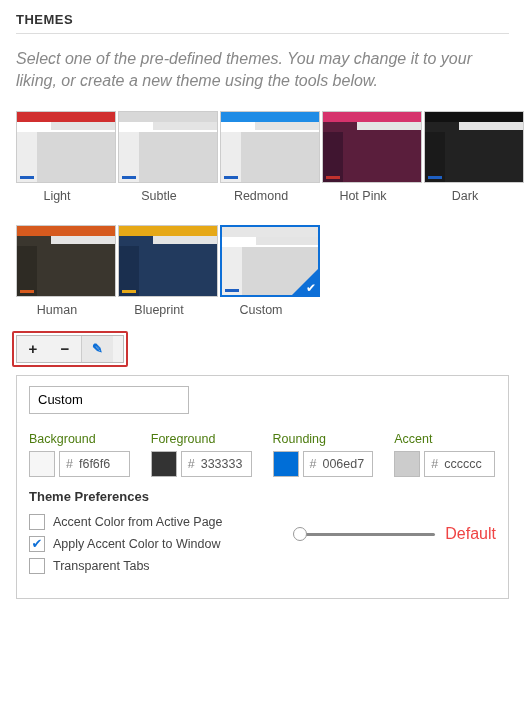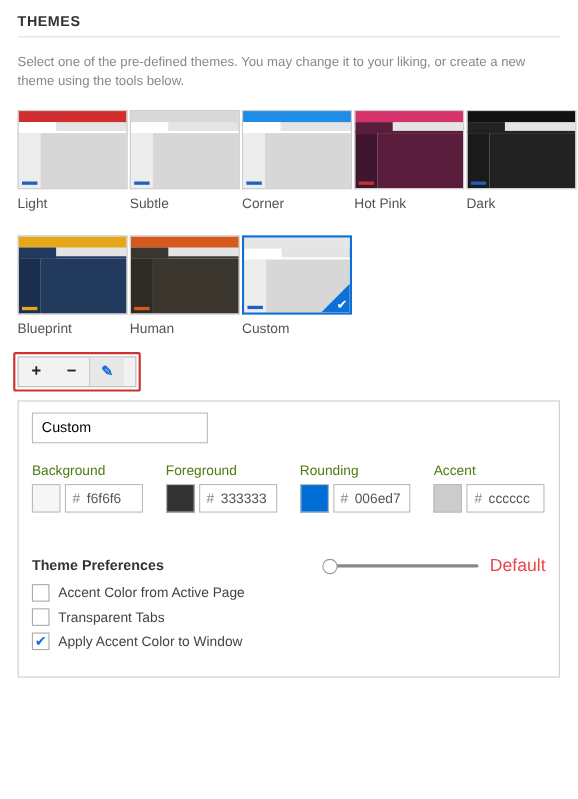--- a/index.html
+++ b/index.html
@@ -16,31 +16,32 @@
     font-weight: 700;
     font-size: 13px;
     letter-spacing: 0.5px;
     color: #333;
     padding-bottom: 6px;
     border-bottom: 1px solid #ddd;
     margin-bottom: 14px;
   }
   .desc {
     color: #888;
-    font-size: 12px;
+    font-size: 16px;
     line-height: 1.4;
     margin-bottom: 18px;
+    font-style: italic;
   }
   .theme-grid {
     display: flex;
     flex-wrap: wrap;
     gap: 22px 20px;
     margin-bottom: 18px;
   }
-  .theme-cell { width: 82px; cursor: pointer; }
+  .theme-cell { width: 82px; text-align: center; cursor: pointer; }
   .theme-thumb {
     width: 100px; height: 72px;
     border: 1px solid #ccc;
     position: relative;
     overflow: hidden;
     background: #e4e4e4;
   }
   .theme-cell.selected .theme-thumb { border: 2px solid #0d6fd7; }
   .tt-titlebar { position: absolute; left:0; top:0; right:0; height:10px; }
   .tt-tab { position: absolute; left:0; top:10px; width:34px; height:10px; background:#fff; }
@@ -75,21 +76,21 @@
     margin-bottom:18px;
   }
   .color-row { display:flex; gap:20px; }
   .color-field { flex:1; }
   .color-label { font-size:12.5px; color:#4d7c0f; margin-bottom:5px; }
   .color-ctrl { display:flex; }
   .swatch { width:26px; height:26px; border:1px solid #bbb; margin-right:4px; }
   .hex-input { display:flex; align-items:center; border:1px solid #bbb; height:26px; background:#fff; }
   .hex-hash { padding:0 4px 0 6px; color:#888; font-size:12.5px; }
   .hex-val { border:none; outline:none; width:52px; font-size:12.5px; color:#555; background:transparent; }
-  .prefs-row { display:flex; margin-top:40px; gap:20px; }
+  .prefs-row { display:flex; margin-top:12px; gap:20px;align-items:center; }
   .prefs-col { flex:1.1; }
   .corner-col { flex:0.9; }
   .sub-title { font-weight:600; font-size:13px; color:#333; margin-bottom:10px; }
   .chk-row { display:flex; align-items:center; margin-bottom:6px; cursor:pointer; }
   .chk-box {
     width:16px; height:16px; border:1px solid #aaa; margin-right:8px;
     display:flex; align-items:center; justify-content:center;
     font-size:13px; color:#0d6fd7; background:#fff;
   }
   .chk-box.checked::before { content:"✔"; line-height:1; }
@@ -137,21 +138,21 @@
     </div>
     <div class="theme-cell">
       <div class="theme-thumb">
         <div class="tt-titlebar" style="background:#1f8ce6"></div>
         <div class="tt-tab" style="background:#ffffff"></div>
         <div class="tt-tabline" style="background:#ffffff"></div>
         <div class="tt-sidebar" style="background:#ededed"></div>
         <div class="tt-main" style="background:#d7d7d7"></div>
         <div class="tt-status" style="background:#1e5fc2"></div>
       </div>
-      <div class="theme-name">Corner</div>
+      <div class="theme-name">Redmond</div>
     </div>
     <div class="theme-cell">
       <div class="theme-thumb">
         <div class="tt-titlebar" style="background:#d6336c"></div>
         <div class="tt-tab" style="background:#5a1e3c"></div>
         <div class="tt-tabline" style="background:#5a1e3c"></div>
         <div class="tt-sidebar" style="background:#401530"></div>
         <div class="tt-main" style="background:#5a1e3c"></div>
         <div class="tt-status" style="background:#c2322e"></div>
       </div>
@@ -163,39 +164,39 @@
         <div class="tt-tab" style="background:#222222"></div>
         <div class="tt-tabline" style="background:#222222"></div>
         <div class="tt-sidebar" style="background:#1a1a1a"></div>
         <div class="tt-main" style="background:#222222"></div>
         <div class="tt-status" style="background:#1e5fc2"></div>
       </div>
       <div class="theme-name">Dark</div>
     </div>
     <div class="theme-cell">
       <div class="theme-thumb">
+        <div class="tt-titlebar" style="background:#d65a1e"></div>
+        <div class="tt-tab" style="background:#3a362e"></div>
+        <div class="tt-tabline" style="background:#3a362e"></div>
+        <div class="tt-sidebar" style="background:#2e2b24"></div>
+        <div class="tt-main" style="background:#3a362e"></div>
+        <div class="tt-status" style="background:#d65a1e"></div>
+      </div>
+      <div class="theme-name">Human</div>
+    </div>
+    <div class="theme-cell">
+      <div class="theme-thumb">
         <div class="tt-titlebar" style="background:#e6a817"></div>
         <div class="tt-tab" style="background:#223a5e"></div>
         <div class="tt-tabline" style="background:#223a5e"></div>
         <div class="tt-sidebar" style="background:#1a2f4f"></div>
         <div class="tt-main" style="background:#223a5e"></div>
         <div class="tt-status" style="background:#e6a817"></div>
       </div>
       <div class="theme-name">Blueprint</div>
-    </div>
-    <div class="theme-cell">
-      <div class="theme-thumb">
-        <div class="tt-titlebar" style="background:#d65a1e"></div>
-        <div class="tt-tab" style="background:#3a362e"></div>
-        <div class="tt-tabline" style="background:#3a362e"></div>
-        <div class="tt-sidebar" style="background:#2e2b24"></div>
-        <div class="tt-main" style="background:#3a362e"></div>
-        <div class="tt-status" style="background:#d65a1e"></div>
-      </div>
-      <div class="theme-name">Human</div>
     </div>
     <div class="theme-cell selected">
       <div class="theme-thumb">
         <div class="tt-titlebar" style="background:#e6e6e6"></div>
         <div class="tt-tab" style="background:#ffffff"></div>
         <div class="tt-tabline" style="background:#ffffff"></div>
         <div class="tt-sidebar" style="background:#ededed"></div>
         <div class="tt-main" style="background:#d7d7d7"></div>
         <div class="tt-status" style="background:#1e5fc2"></div>
         <div class="sel-corner"></div>
@@ -264,26 +265,26 @@
 
   <div class="prefs-row">
     <div class="prefs-col">
       <div class="sub-title">Theme Preferences</div>
       <div id="prefs-list">
           <div class="chk-row">
             <div class="chk-box"></div>
             <div class="chk-label">Accent Color from Active Page</div>
           </div>
           <div class="chk-row">
+            <div class="chk-box checked"></div>
+            <div class="chk-label">Apply Accent Color to Window</div>
+          </div>
+          <div class="chk-row">
             <div class="chk-box"></div>
             <div class="chk-label">Transparent Tabs</div>
-          </div>
-          <div class="chk-row">
-            <div class="chk-box checked"></div>
-            <div class="chk-label">Apply Accent Color to Window</div>
           </div>
         </div>
     </div>
     <div class="corner-col">
       <div class="slider-row">
         <div class="slider-track">
           <div class="slider-knob"></div>
         </div>
         <div class="slider-label">Default</div>
       </div>

